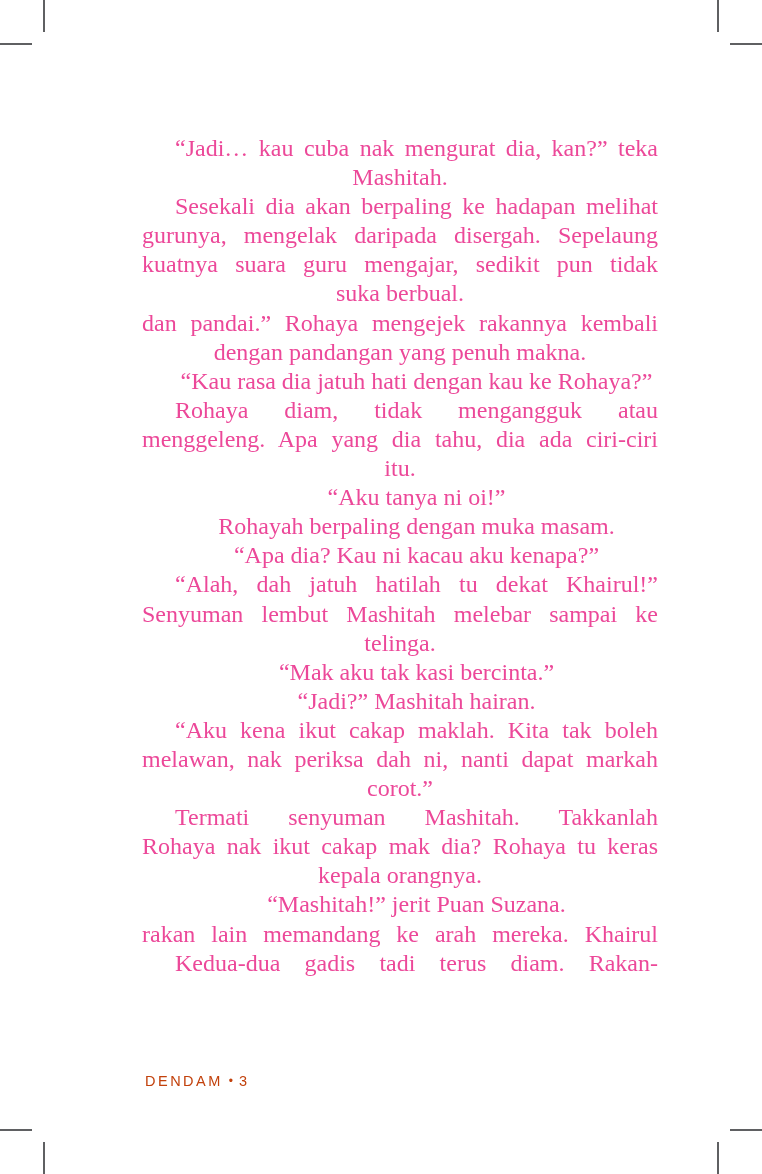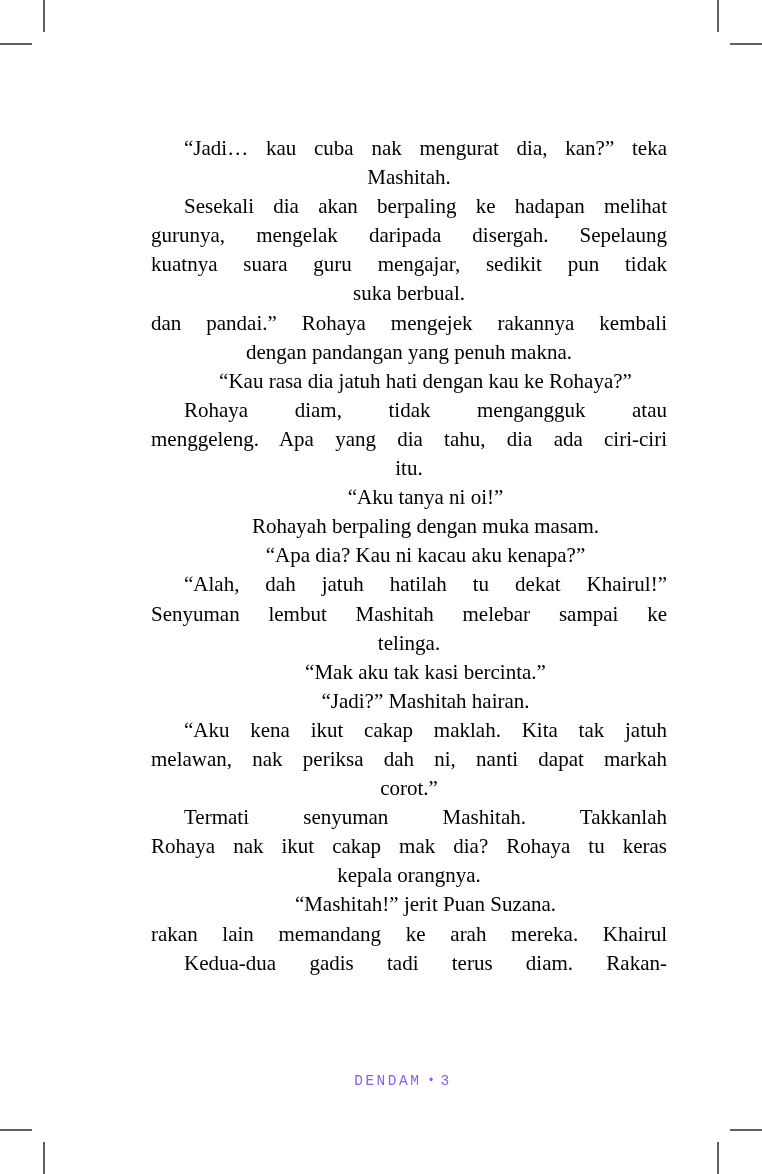--- a/index.html
+++ b/index.html
@@ -27,25 +27,25 @@
   .crop.tr-v { left: 717px; top: 0; }
   .crop.tr-h { left: 730px; top: 43px; }
   .crop.bl-h { left: 0; top: 1129px; }
   .crop.bl-v { left: 43px; top: 1142px; }
   .crop.br-h { left: 730px; top: 1129px; }
   .crop.br-v { left: 717px; top: 1142px; }
 
   
   .text-block {
     position: absolute;
-    left: 151px;
+    left: 142px;
     top: 134px;
     width: 516px;
-    font-size: 21px;
-    color: #000000;
+    font-size: 24px;
+    color: #ec4899;
     -webkit-font-smoothing: antialiased;
   }
   .line {
     height: 29.1px;
     line-height: 29.1px;
     overflow: hidden;
     text-align: center;
     white-space: normal;
   }
   .line.first { text-indent: 33px; }
@@ -59,26 +59,26 @@
     width: 100%;
     height: 0;
   }
 
   
   .page-footer {
     position: absolute;
     top: 1072px;
     left: 145px;
     width: 516px;
-    text-align: center;
-    font-family: Liberation Mono, monospace;
+    text-align: left;
+    font-family: Liberation Sans, sans-serif;
     font-size: 14.5px;
     line-height: 18px;
     letter-spacing: 2.5px;
-    color: #8b5cf6;
+    color: #c2410c;
   }
   .page-footer .bullet {
     display: inline-block;
     margin: 0 6px;
     font-size: 12px;
     vertical-align: 1px;
     letter-spacing: 0;
   }
 </style>
 </head>
@@ -109,21 +109,21 @@
       <div class="line just">menggeleng. Apa yang dia tahu, dia ada ciri-ciri</div>
       <div class="line">itu.</div>
       <div class="line first">“Aku tanya ni oi!”</div>
       <div class="line first">Rohayah berpaling dengan muka masam.</div>
       <div class="line first">“Apa dia? Kau ni kacau aku kenapa?”</div>
       <div class="line first just">“Alah, dah jatuh hatilah tu dekat Khairul!”</div>
       <div class="line just">Senyuman lembut Mashitah melebar sampai ke</div>
       <div class="line">telinga.</div>
       <div class="line first">“Mak aku tak kasi bercinta.”</div>
       <div class="line first">“Jadi?” Mashitah hairan.</div>
-      <div class="line first just">“Aku kena ikut cakap maklah. Kita tak jatuh</div>
+      <div class="line first just">“Aku kena ikut cakap maklah. Kita tak boleh</div>
       <div class="line just">melawan, nak periksa dah ni, nanti dapat markah</div>
       <div class="line">corot.”</div>
       <div class="line first just">Termati senyuman Mashitah. Takkanlah</div>
       <div class="line just">Rohaya nak ikut cakap mak dia? Rohaya tu keras</div>
       <div class="line">kepala orangnya.</div>
       <div class="line first">“Mashitah!” jerit Puan Suzana.</div>
       <div class="line just">rakan lain memandang ke arah mereka. Khairul</div>
       <div class="line first just">Kedua-dua gadis tadi terus diam. Rakan-</div>
     </main>
 

